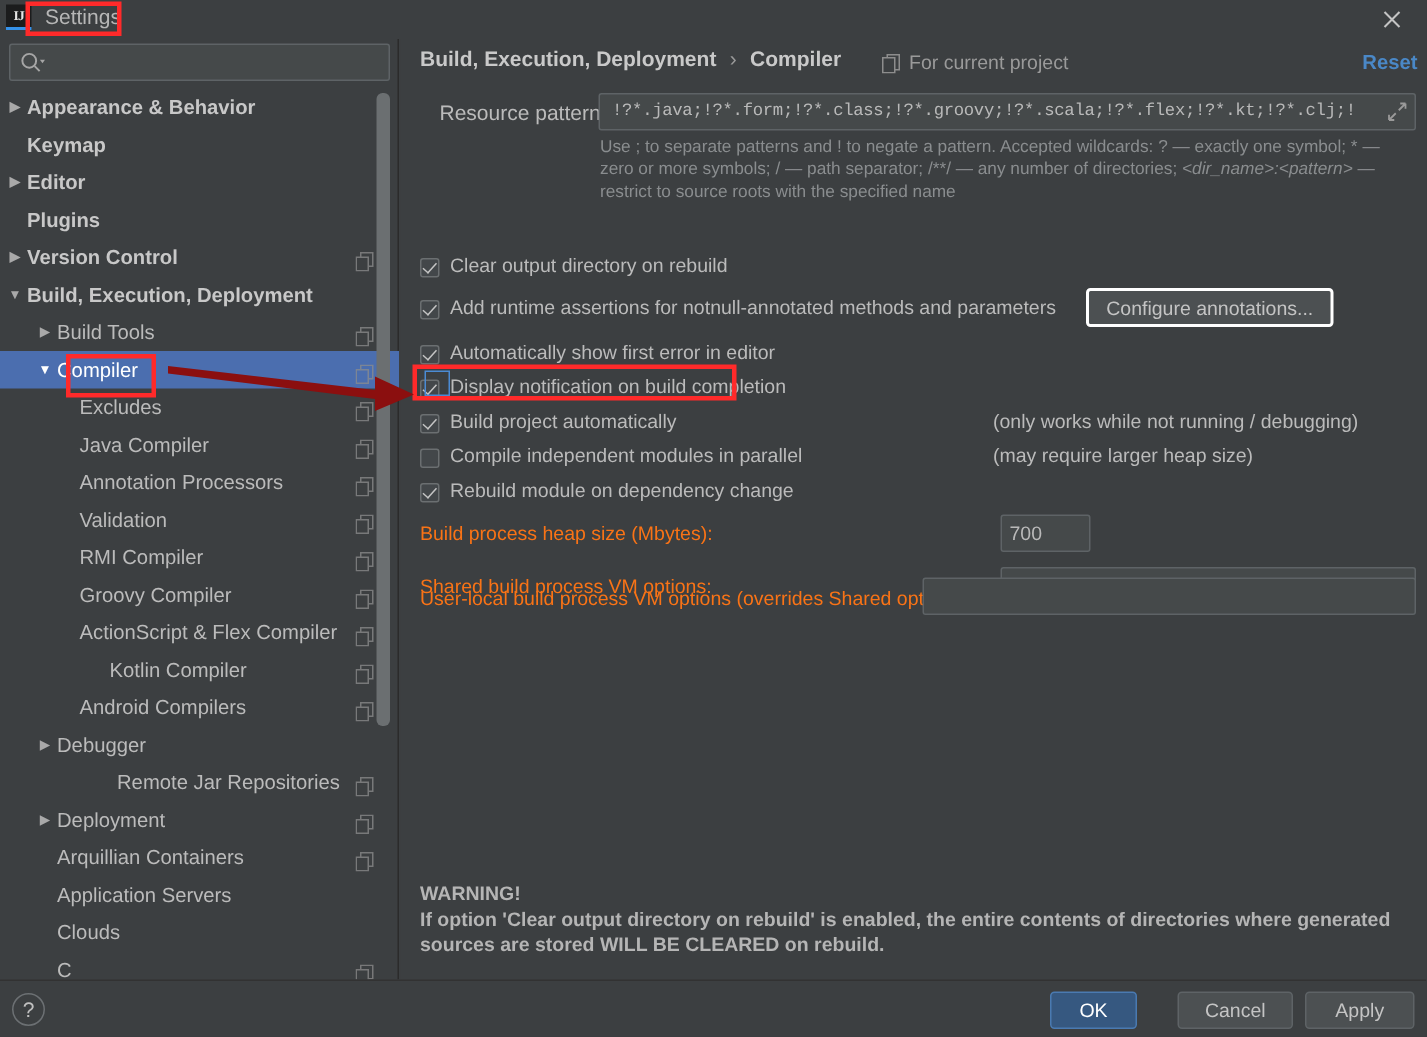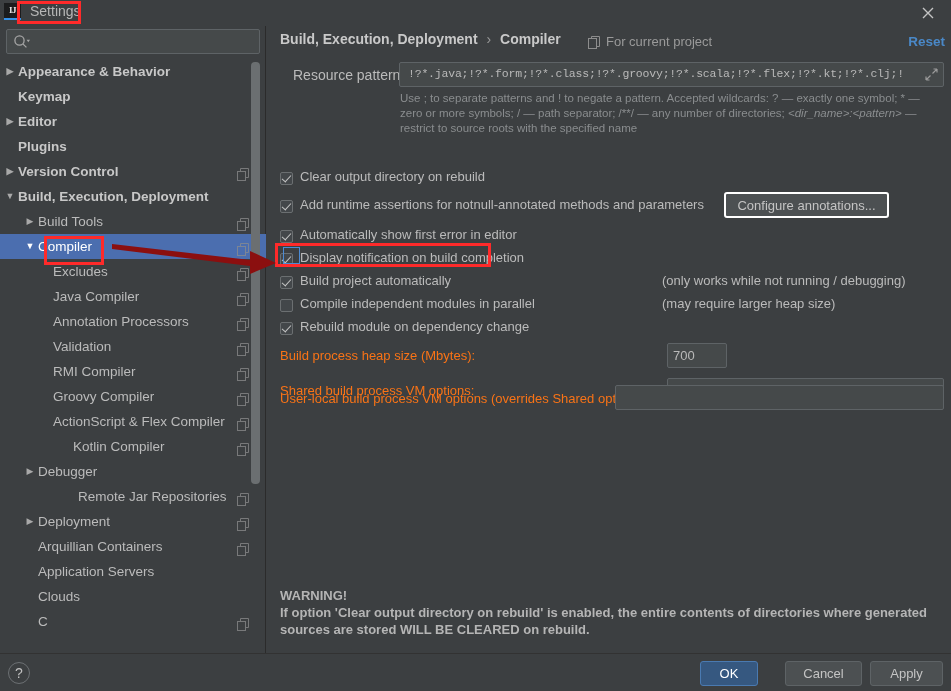--- a/index.html
+++ b/index.html
@@ -361,20 +361,27 @@
               </svg></span>
           </div>
           <div class="tree-row">
             <span class="tree-label" style="left: 53px; margin-left: 20px;">Kotlin Compiler</span>
             <span class="copy-icon"><svg width="13" height="13" viewBox="0 0 13 13">
                 <rect x="0.5" y="3.5" width="8" height="9" stroke="#8d8d8d" fill="none"></rect>
                 <path d="M3.5 3.5 L3.5 0.5 L11.5 0.5 L11.5 9.5 L8.5 9.5" stroke="#8d8d8d" fill="none"></path>
               </svg></span>
           </div>
           <div class="tree-row">
+            <span class="tree-label" style="left: 53px;">Android Compilers</span>
+            <span class="copy-icon"><svg width="13" height="13" viewBox="0 0 13 13">
+                <rect x="0.5" y="3.5" width="8" height="9" stroke="#8d8d8d" fill="none"></rect>
+                <path d="M3.5 3.5 L3.5 0.5 L11.5 0.5 L11.5 9.5 L8.5 9.5" stroke="#8d8d8d" fill="none"></path>
+              </svg></span>
+          </div>
+          <div class="tree-row">
             <span class="arrow" style="left: 24px;">▶</span>
             <span class="tree-label" style="left: 38px;">Debugger</span>
           </div>
           <div class="tree-row">
             <span class="tree-label" style="left: 38px; margin-left: 40px;">Remote Jar Repositories</span>
             <span class="copy-icon"><svg width="13" height="13" viewBox="0 0 13 13">
                 <rect x="0.5" y="3.5" width="8" height="9" stroke="#8d8d8d" fill="none"></rect>
                 <path d="M3.5 3.5 L3.5 0.5 L11.5 0.5 L11.5 9.5 L8.5 9.5" stroke="#8d8d8d" fill="none"></path>
               </svg></span>
           </div>

